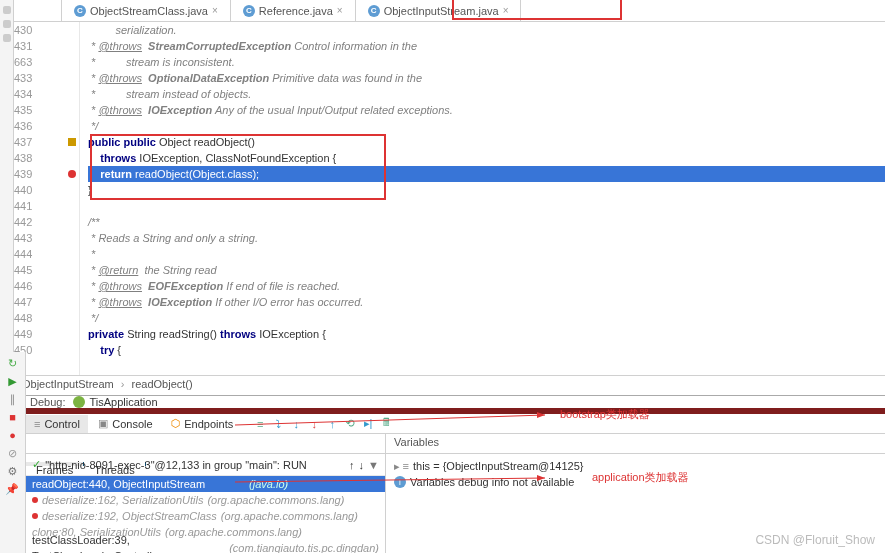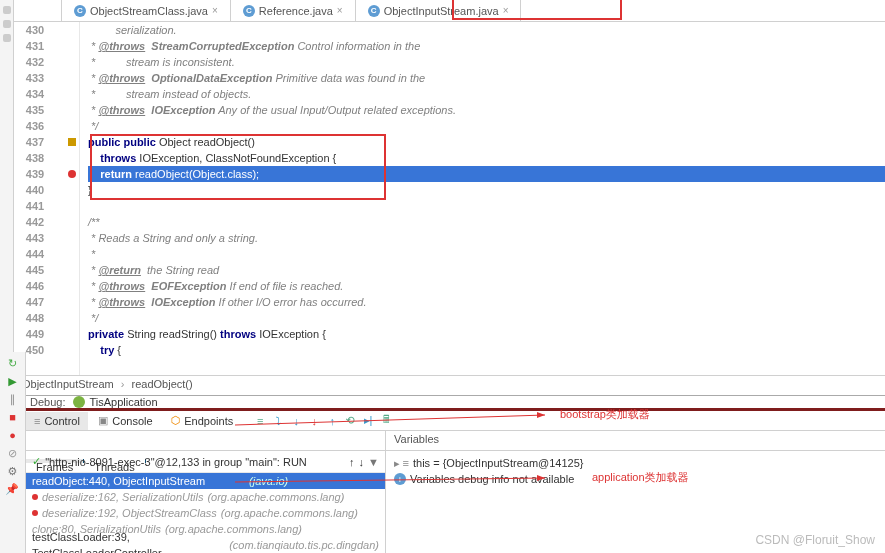--- a/index.html
+++ b/index.html
@@ -8,38 +8,38 @@
 .left-gutter { width: 14px; background: #f4f4f4; border-right: 1px solid #d0d0d0; display: flex; flex-direction: column; align-items: center; padding-top: 6px; gap: 6px; }
 .left-gutter span { width: 8px; height: 8px; background: #ccc; border-radius: 2px; }
 .editor { flex: 1; display: flex; flex-direction: column; background: #fff; }
 .tabs { display: flex; height: 22px; border-bottom: 1px solid #d0d0d0; font-size: 11px; position: relative; }
 .tab { display: flex; align-items: center; padding: 0 12px; gap: 4px; border-right: 1px solid #d0d0d0; color: #555; cursor: pointer; position: relative; }
 .tab.active { background: #fff; }
 .tab .j-icon { width: 12px; height: 12px; border-radius: 50%; background: #5e9cd3; display: flex; align-items: center; justify-content: center; color: #fff; font-size: 8px; font-weight: bold; }
 .tab .close { color: #999; font-size: 10px; }
 .tab-hl { position: absolute; border: 2px solid #d33; pointer-events: none; }
 .code-area { flex: 1; display: flex; overflow: hidden; position: relative; font-family: "Consolas", monospace; font-size: 11px; }
-.lineno { width: 50px; background: #fff; text-align: center; color: #999; padding-right: 8px; font-weight: bold; }
+.lineno { width: 50px; background: #fff; text-align: left; color: #999; padding-right: 8px; }
 .lineno div { height: 16px; line-height: 16px; }
 .gutter2 { width: 16px; background: #fff; border-right: 1px solid #e8e8e8; }
 .gutter2 div { height: 16px; display: flex; align-items: center; justify-content: center; }
 .bp { width: 8px; height: 8px; border-radius: 50%; background: #d33; }
 .gm { width: 8px; height: 8px; background: #c90; }
 .code { flex: 1; padding-left: 8px; }
 .code .ln { height: 16px; line-height: 16px; white-space: pre; }
 .code .ln.sel { background: #3875d7; color: #fff; }
 .kw { color: #000080; font-weight: bold; }
 .cm { color: #808080; font-style: italic; }
-.doc-tag { text-decoration: underline; font-weight: bold; }
+.doc-tag { text-decoration: underline; font-weight: normal; }
 .doc-link { font-weight: bold; font-style: italic; text-align: center; }
 .red-box { position: absolute; border: 2px solid #d33; pointer-events: none; }
 .breadcrumb { height: 20px; border-top: 1px solid #d0d0d0; padding: 2px 8px; font-size: 11px; color: #555; }
 .breadcrumb span.sep { color: #999; margin: 0 4px; }
 .debug-panel { border-top: 1px solid #aaa; height: 158px; background: #fff; display: flex; flex-direction: column; position: relative; }
-.debug-header { height: 22px; display: flex; align-items: center; padding: 0 6px; gap: 8px; font-size: 11px; border-bottom: 3px solid #7f1d1d; }
+.debug-header { height: 22px; display: flex; align-items: center; padding: 0 6px; gap: 8px; font-size: 11px; border-bottom: 6px solid #7f1d1d; }
 .debug-header .label { color: #555; }
 .app-badge { display: flex; align-items: center; gap: 4px; }
 .leaf { width: 12px; height: 12px; border-radius: 50%; background: #7cb342; display: inline-block; }
 .debug-tabs { height: 22px; display: flex; align-items: center; gap: 2px; border-bottom: 1px solid #d0d0d0; padding-left: 26px; font-size: 11px; }
 .dtab { padding: 3px 8px; display: flex; align-items: center; gap: 4px; cursor: pointer; }
 .dtab.active { background: #e8e8e8; }
 .dtab-icons { display: flex; gap: 4px; margin-left: 10px; }
 .dtab-icons span { width: 14px; height: 14px; display: flex; align-items: center; justify-content: center; color: #5a8; cursor: pointer; }
 .debug-body { flex: 1; display: flex; position: relative; }
 .debug-left-bar { width: 26px; background: #f4f4f4; border-right: 1px solid #d0d0d0; display: flex; flex-direction: column; align-items: center; padding-top: 4px; gap: 4px; position: absolute; left: 0; top: -44px; bottom: 0; }
@@ -93,21 +93,21 @@
         <span class="j-icon">C</span>
         <span>ObjectInputStream.java</span>
         <span class="close">×</span>
       </div>
       <div class="tab-hl" style="left:438px;top:-2px;width:170px;height:22px"></div>
     </div>
     <div class="code-area">
       <div class="lineno" id="lineno">
           <div>430</div>
           <div>431</div>
-          <div>432</div>
+          <div>663</div>
           <div>433</div>
           <div>434</div>
           <div>435</div>
           <div>436</div>
           <div>437</div>
           <div>438</div>
           <div>439</div>
           <div>440</div>
           <div>441</div>
           <div>442</div>

